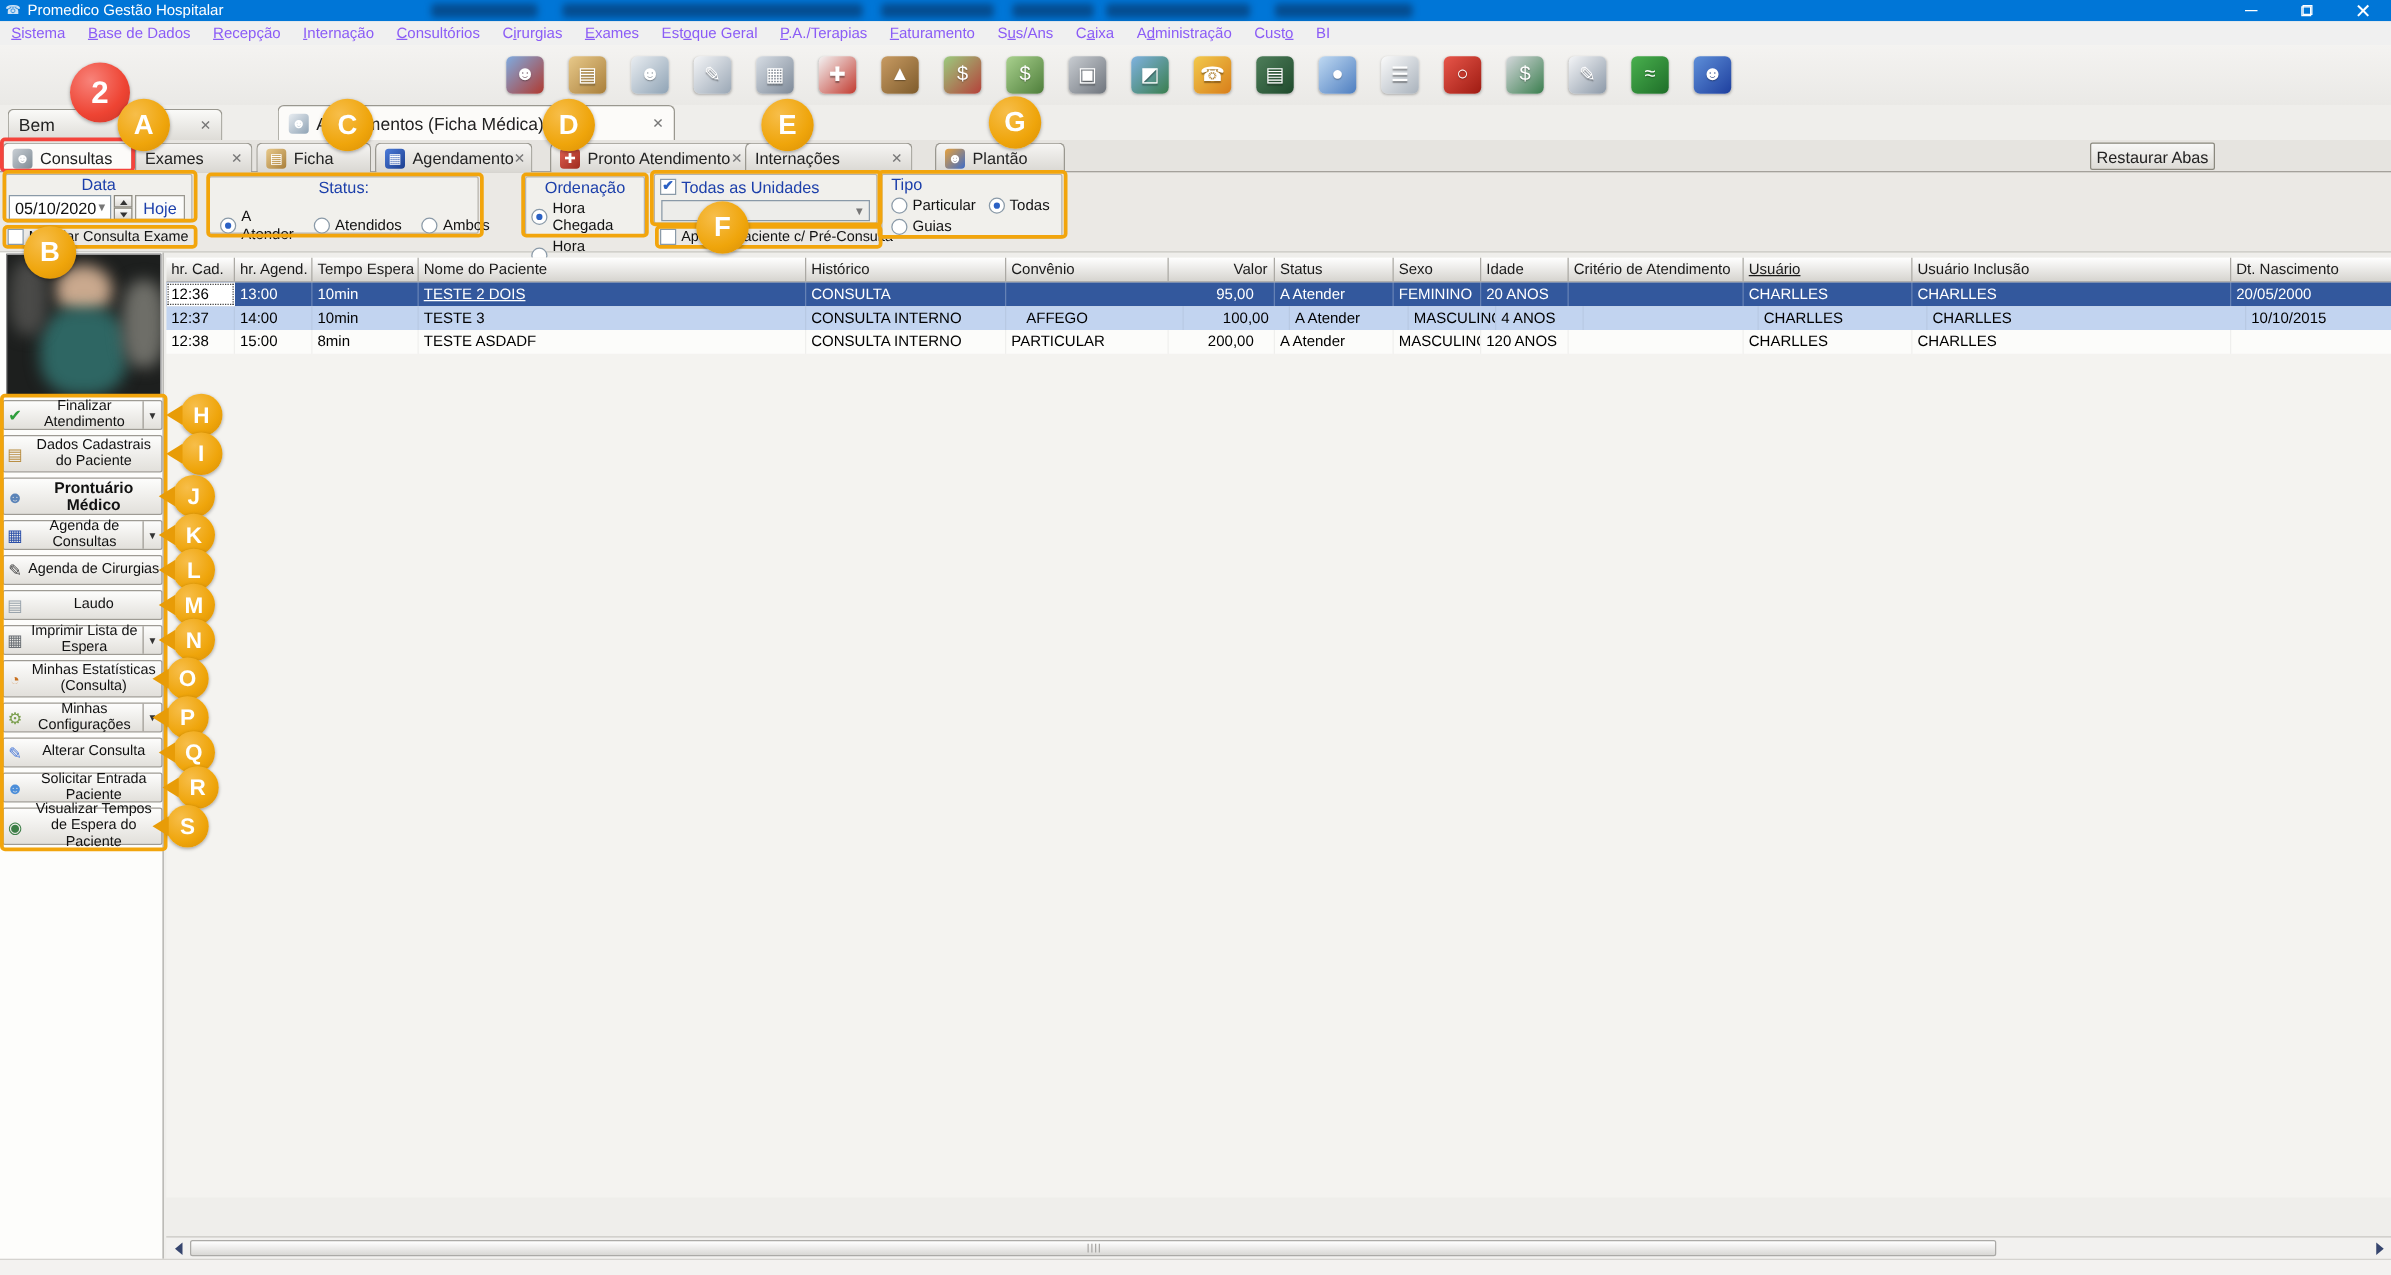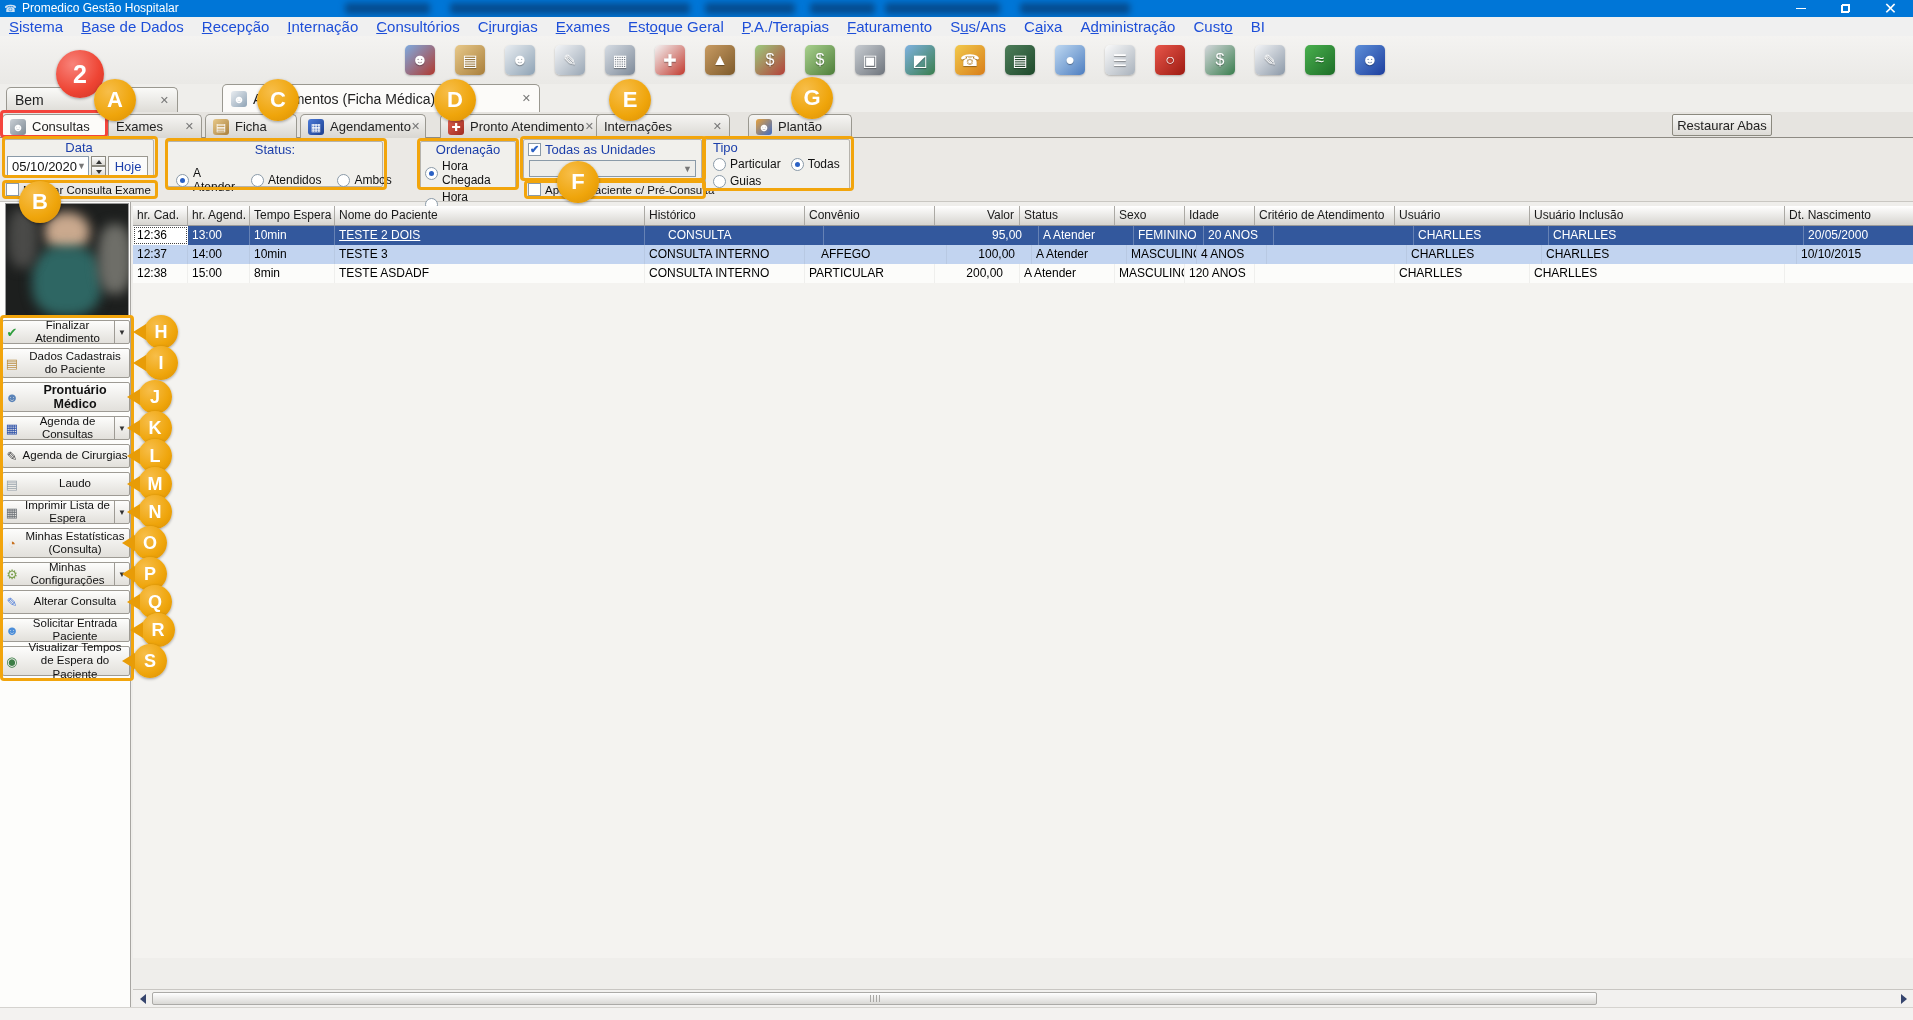--- a/index.html
+++ b/index.html
@@ -14,21 +14,21 @@
   .blurseg{position:absolute;top:3px;height:11px;background:rgba(8,42,86,.55);filter:blur(3px);border-radius:3px;}
   .winbtn{position:absolute;top:0;height:17px;width:45px;display:flex;align-items:center;justify-content:center;color:#fff;cursor:default;}
   .winbtn .mini{width:10px;height:1px;background:#fff;display:block;}
   .winbtn .rest{position:relative;width:9px;height:9px;}
   .winbtn .rest i{position:absolute;border:1px solid #fff;display:block;}
   .winbtn .rest i.b{left:0;bottom:0;width:6px;height:6px;background:#0076D7;}
   .winbtn .rest i.f{right:0;top:0;width:6px;height:6px;}
 
   
   .menubar{left:0;top:17px;width:1913px;height:19px;background:#F0F0F0;display:flex;align-items:center;border-bottom:1px solid #E3E3E3;}
-  .mi{font-size:15px;color:#1d4ed8;padding:0 9px;line-height:19px;}
+  .mi{font-size:12px;color:#8b5cf6;padding:0 9px;line-height:19px;}
   .mi u{text-decoration:underline;}
 
   
   .toolbar{left:0;top:36px;width:1913px;height:48px;background:linear-gradient(#F4F3F1,#EAE9E6);}
   .tbi{position:absolute;top:9px;width:30px;height:30px;border-radius:5px;color:#fff;font-size:16px;
        display:flex;align-items:center;justify-content:center;box-shadow:0 1px 2px rgba(0,0,0,.25);text-shadow:0 1px 1px rgba(0,0,0,.35);}
 
   
   .tabstrip1{left:0;top:84px;width:1913px;height:28px;}
   .mtab{position:absolute;top:3px;height:25px;border:1px solid #9A9890;border-bottom:none;border-radius:5px 5px 0 0;
@@ -393,31 +393,31 @@
         <span class="th" style="width: 62px;">hr. Agend.</span>
         <span class="th" style="width: 85px;">Tempo Espera</span>
         <span class="th" style="width: 310px;">Nome do Paciente</span>
         <span class="th" style="width: 160px;">Histórico</span>
         <span class="th" style="width: 130px;">Convênio</span>
         <span class="th" style="width: 85px; text-align: right; padding-right: 5px;">Valor</span>
         <span class="th" style="width: 95px;">Status</span>
         <span class="th" style="width: 70px;">Sexo</span>
         <span class="th" style="width: 70px;">Idade</span>
         <span class="th" style="width: 140px;">Critério de Atendimento</span>
-        <span class="th" style="width: 135px;">Usuário</span>
+        <span class="th" style="width: 135px; text-decoration: underline;">Usuário</span>
         <span class="th" style="width: 255px;">Usuário Inclusão</span>
         <span class="th" style="width: 140px;">Dt. Nascimento</span>
       </div>
     <div id="tbody">
         <div class="trow selected">
           <span class="td focuscell" style="width: 55px;">12:36</span>
           <span class="td" style="width: 62px;">13:00</span>
           <span class="td" style="width: 85px;">10min</span>
           <span class="td" style="width: 310px; text-decoration: underline;">TESTE 2 DOIS</span>
-          <span class="td" style="width: 160px; margin-left: 19px;">CONSULTA</span>
+          <span class="td" style="width: 160px;">CONSULTA</span>
           <span class="td" style="width: 130px; margin-top: 26px;">UNIMED GOIANIA</span>
           <span class="td right" style="width: 85px;">95,00</span>
           <span class="td" style="width: 95px;">A Atender</span>
           <span class="td" style="width: 70px;">FEMININO</span>
           <span class="td" style="width: 70px;">20 ANOS</span>
           <span class="td" style="width: 140px;"></span>
           <span class="td" style="width: 135px;">CHARLLES</span>
           <span class="td" style="width: 255px;">CHARLLES</span>
           <span class="td" style="width: 140px;">20/05/2000</span>
         </div>

